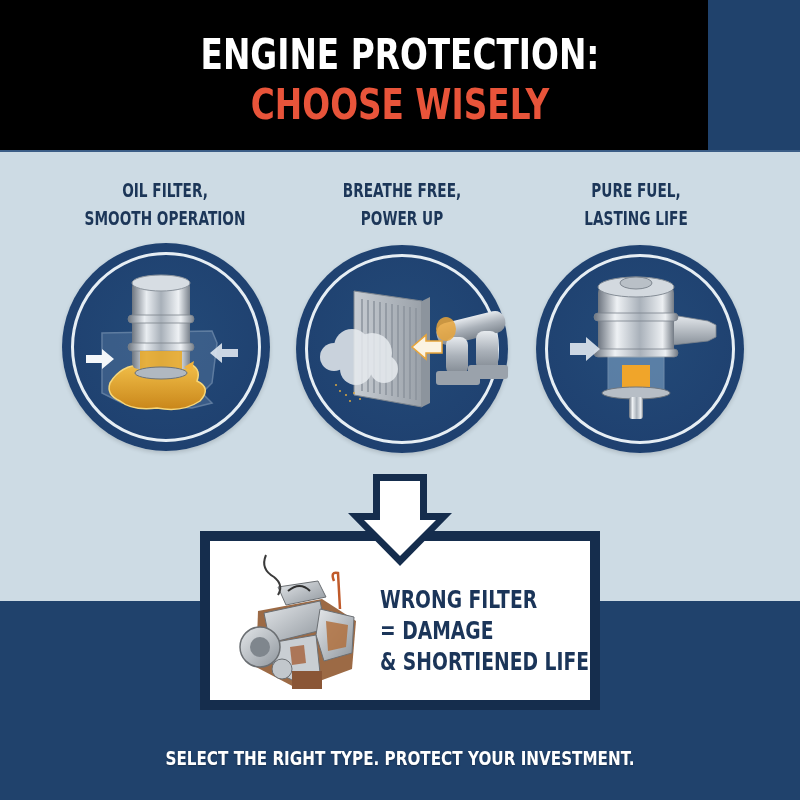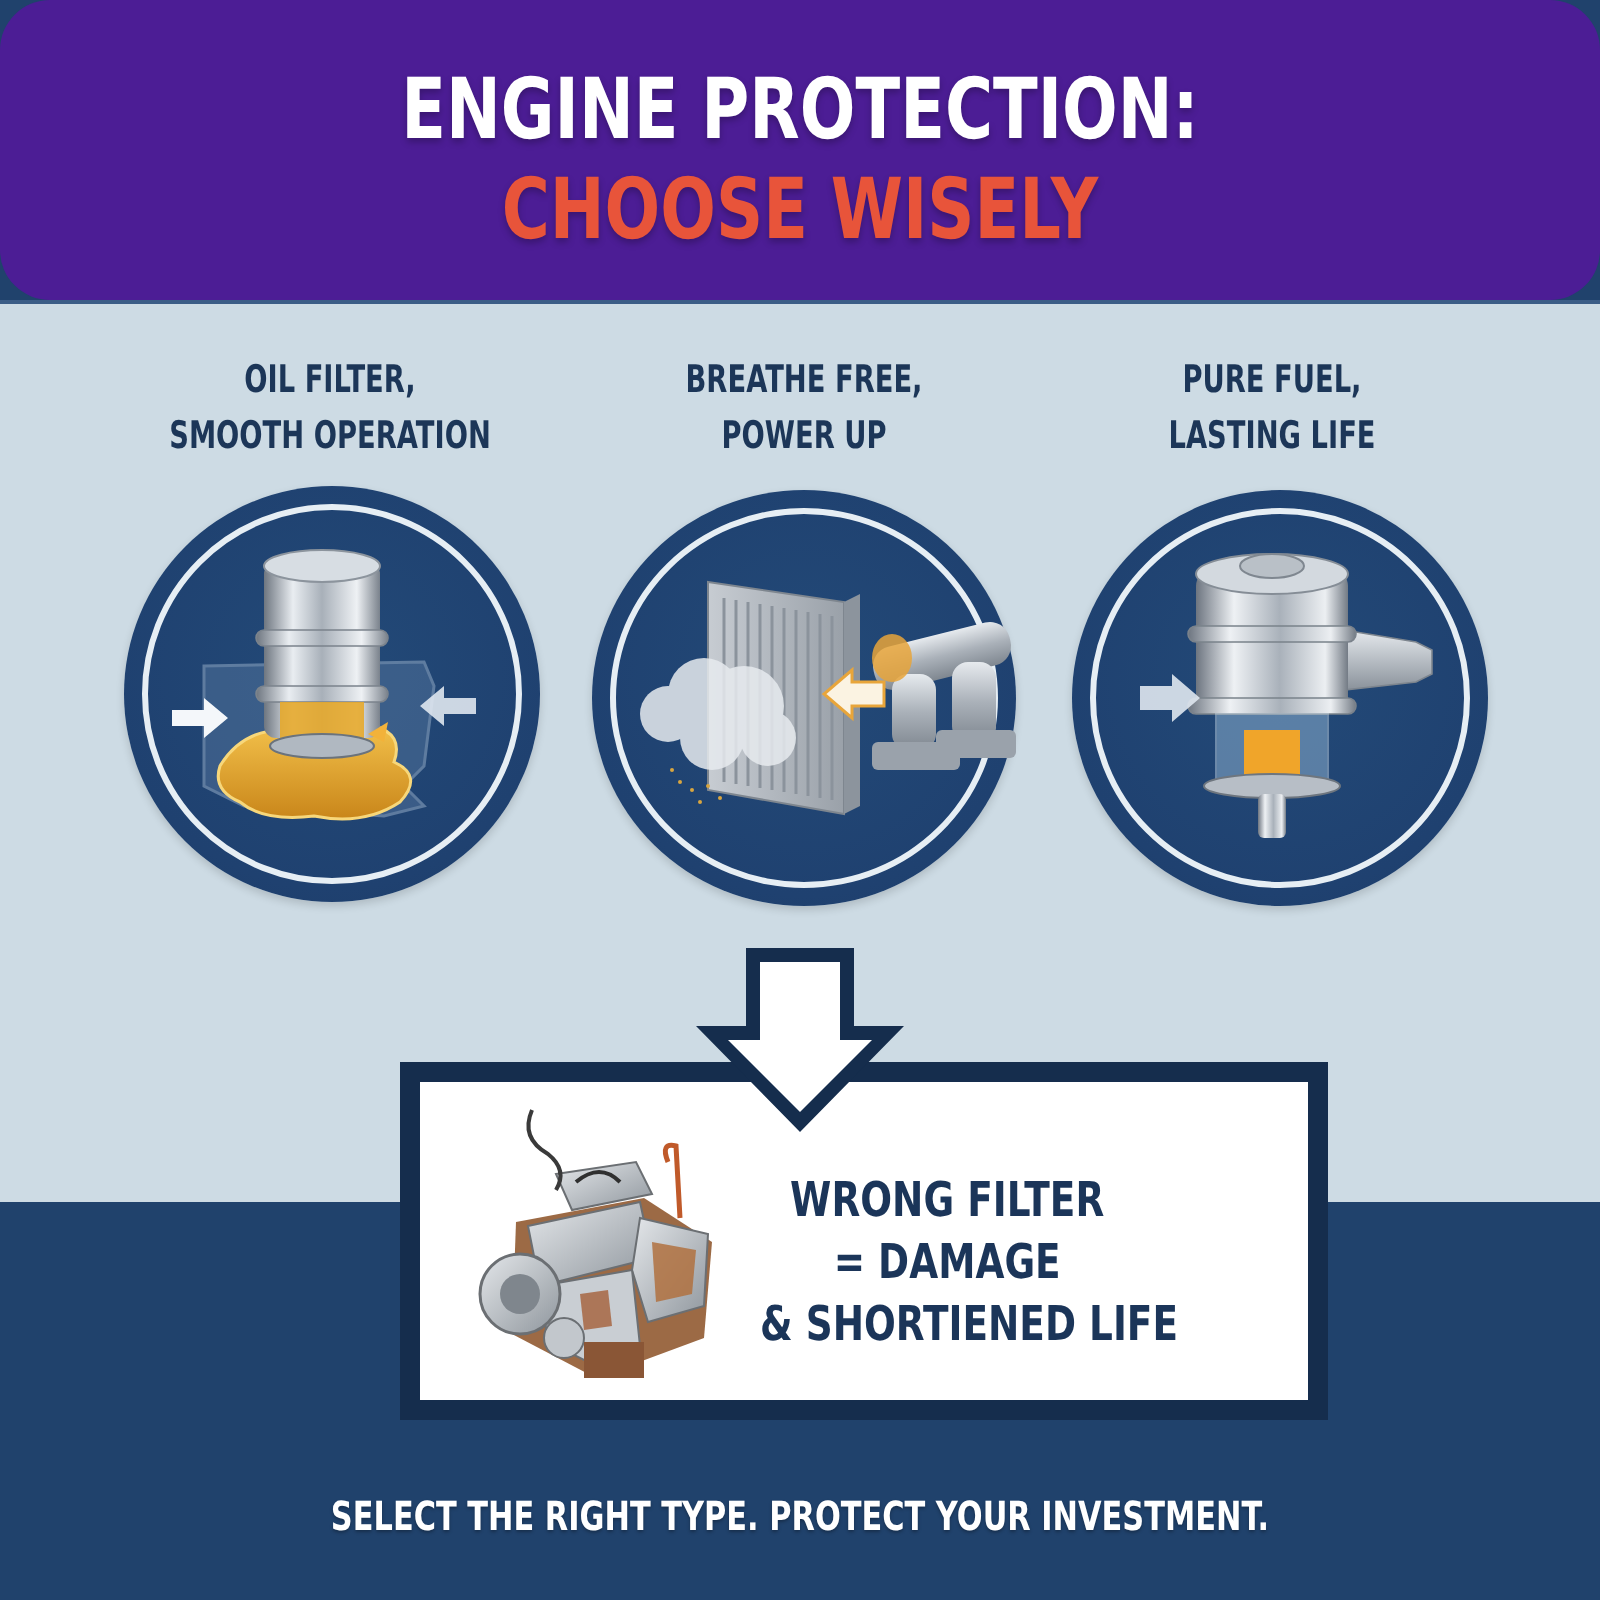--- a/index.html
+++ b/index.html
@@ -3,24 +3,23 @@
   <meta charset="utf-8">
   <style>
     * { margin: 0; padding: 0; box-sizing: border-box; }
     html, body { width: 800px; height: 800px; overflow: hidden; }
     body {
       position: relative;
       background: #20426c;
       font-family: "DejaVu Sans", "Liberation Sans", sans-serif;
     }
     .header {
-      position: absolute; left: 0; top: 0; width: 800px; height: 150px;
-      background: #4c1d95;
+      position: absolute; left: 0; top: 0; width: 708px; height: 150px;
+      background: #000000;
       text-align: center;
-      border-radius: 25px;
     }
     .title-line {
       position: absolute; left: 0; width: 800px; text-align: center;
       font-family: "DejaVu Sans", sans-serif;
       font-weight: bold;
       letter-spacing: 0px;
       transform: scaleX(0.78);
       transform-origin: center;
       text-shadow: 0 2px 4px rgba(0,0,0,0.25);
     }
@@ -51,25 +50,24 @@
     .circle .ring {
       position: absolute; left: 9px; top: 9px; right: 9px; bottom: 9px;
       border-radius: 50%;
       border: 3px solid #e6eef4;
     }
     .circle svg { position: absolute; left: 0; top: 0; }
 
     .arrow { position: absolute; left: 0; top: 0; width: 800px; height: 800px; pointer-events: none; z-index: 5; }
 
     .warnbox {
-      position: absolute; left: 200px; top: 531px; width: 464px; height: 179px;
+      position: absolute; left: 200px; top: 531px; width: 400px; height: 179px;
       background: #ffffff;
       border: 10px solid #152d4d;
       z-index: 3;
-      text-align: center;
     }
     .warn-text {
       position: absolute; left: 170px; top: 44px; width: 240px;
       color: #1b3559; font-weight: bold; font-size: 24px; line-height: 31px;
       transform: scaleX(0.78); transform-origin: left center;
       white-space: nowrap;
     }
     .engine { position: absolute; left: 20px; top: 10px; }
 
     .footer {

